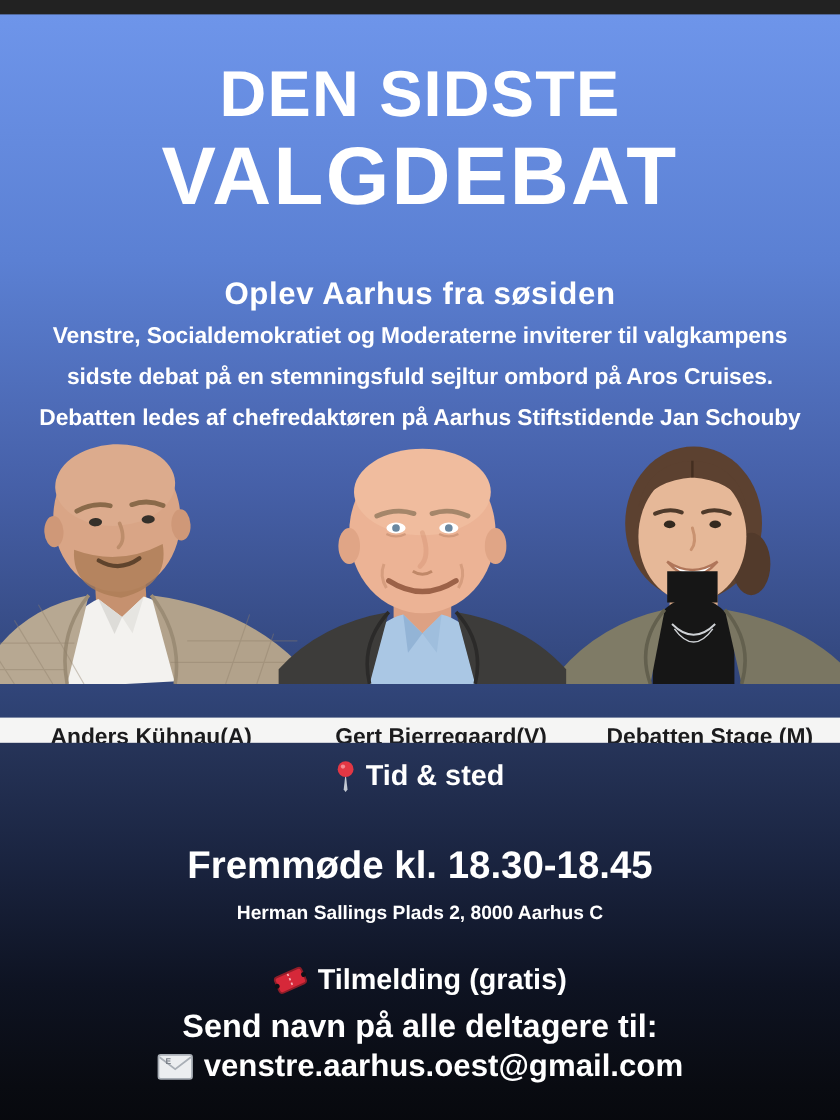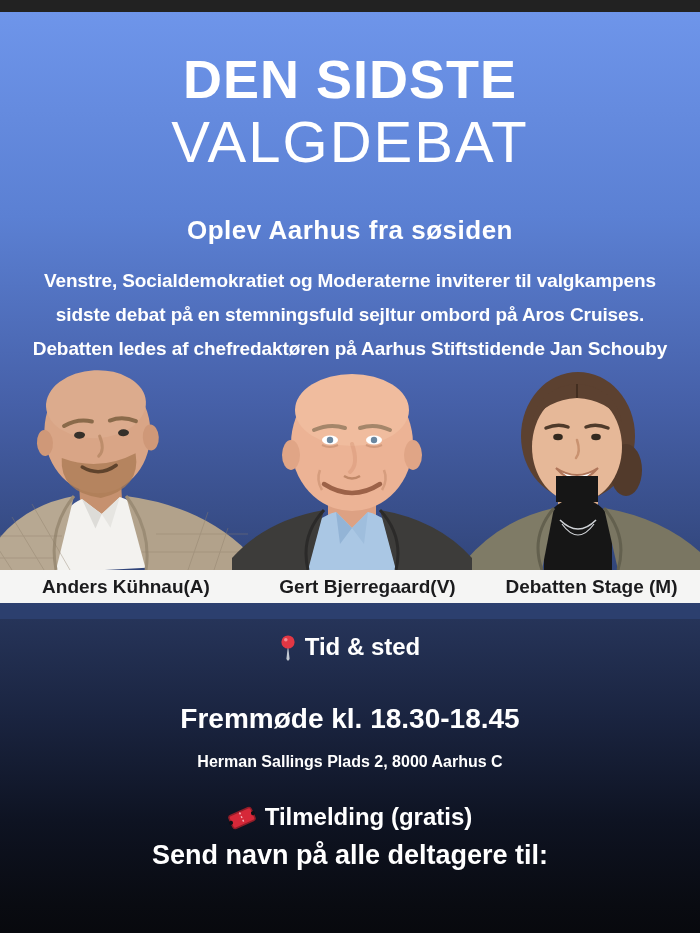--- a/index.html
+++ b/index.html
@@ -6,48 +6,48 @@
   html,body { background:#222; }
   body { font-family:"Liberation Sans", sans-serif; }
   .poster {
     position:relative; width:700px; height:933px; margin:12px auto;
     overflow:hidden; color:#fff;
     background:linear-gradient(180deg,#6e95ea 0%,#5b80d3 22%,#4660a8 42%,#364b84 56%,#2c3f6e 64%,#2c3f6e 100%);
   }
   .ctr { position:absolute; left:0; width:100%; text-align:center; white-space:nowrap; }
   
   .title1 { top:36px; font-size:54px; font-weight:700; letter-spacing:1px; }
-  .title2 { top:96px; font-size:58px; font-weight:400; letter-spacing:2px; }
-  .subtitle { top:203px; font-size:26px; font-weight:700; letter-spacing:.5px; }
+  .title2 { top:96px; font-size:68px; font-weight:700; letter-spacing:2px; }
+  .subtitle { top:217px; font-size:26px; font-weight:700; letter-spacing:.5px; }
   .intro { top:252px; font-size:19px; font-weight:700; line-height:34px; letter-spacing:-.1px; }
   
   .photos { position:absolute; top:340px; left:0; width:700px; height:218px; }
   .portrait { position:absolute; bottom:0; }
   .p-anders { left:-8px; z-index:2; }
   .p-gert { left:232px; z-index:3; }
   .p-caroline { left:458px; z-index:1; }
   
   .names {
-    position:absolute; top:558px; left:0; width:700px; height:33px;
+    position:absolute; top:586px; left:0; width:700px; height:33px;
     background:#f5f5f4; display:flex; align-items:center; z-index:4;
   }
   .names span {
     font-size:19px; font-weight:700; color:#1b1b1d; white-space:nowrap;
     text-align:center;
   }
   .n1 { width:36%; } .n2 { width:33%; } .n3 { width:31%; }
   
   .info {
     position:absolute; top:607px; left:0; width:700px; height:326px; z-index:4;
     background:linear-gradient(180deg,#263459 0%,#1a2440 30%,#0e1322 62%,#090b11 88%,#07080c 100%);
   }
-  .info .ctr { display:flex; justify-content:center; align-items:flex-end; gap:9px; }
+  .info .ctr { display:flex; justify-content:center; align-items:center; gap:9px; }
   .evt-head { top:14px; font-size:24px; font-weight:700; }
   .evt-date { top:49px; font-size:24px; font-weight:700; }
-  .evt-arrive { top:84px; font-size:28px; font-weight:700; }
+  .evt-arrive { top:84px; font-size:32px; font-weight:700; }
   .evt-addr { top:134px; font-size:16px; font-weight:700; }
   .su-head { top:184px; font-size:24px; font-weight:700; }
   .su-send { top:221px; font-size:27px; font-weight:700; }
   .su-mail { top:254px; font-size:26px; font-weight:700; }
   .su-note { top:292px; font-size:17px; font-weight:700; }
   .bottom-bar { position:absolute; left:0; bottom:0; width:700px; height:6px; background:#2e2f33; z-index:5; }
   .icn { display:inline-block; vertical-align:middle; }
   a.mail { color:#fff; text-decoration:none; }
 </style>
 </head>
@@ -170,18 +170,26 @@
           <rect x="2" y="6" width="24" height="14" rx="2.5" fill="#d62839" stroke="#8f1d28" stroke-width="1.5"></rect>
           <line x1="14" y1="7" x2="14" y2="19" stroke="#f3b3ba" stroke-width="1.4" stroke-dasharray="2 2"></line>
           <circle cx="2" cy="13" r="2" fill="#0d1016"></circle>
           <circle cx="26" cy="13" r="2" fill="#0d1016"></circle>
         </g>
       </svg>
       <span>Tilmelding (gratis)</span>
     </div>
     <div class="ctr su-send">Send navn på alle deltagere til:</div>
 
+    <div class="ctr su-mail">
+      <svg class="icn" width="30" height="22" viewBox="0 0 30 22">
+        <rect x="1" y="1" width="28" height="20" rx="2" fill="#eceef0" stroke="#a9afb6" stroke-width="1.5"></rect>
+        <path d="M2 3 L15 13 L28 3" fill="none" stroke="#a9afb6" stroke-width="1.5"></path>
+        <text x="7" y="9" font-size="7" font-family="Liberation Sans, sans-serif" font-weight="bold" fill="#7c828a">E</text>
+      </svg>
+      <a class="mail" href="#">venstre.aarhus.oest@gmail.com</a>
+    </div>
 
 
     <div class="bottom-bar"></div>
   </div>
 
 </div>
 
 </body></html>

